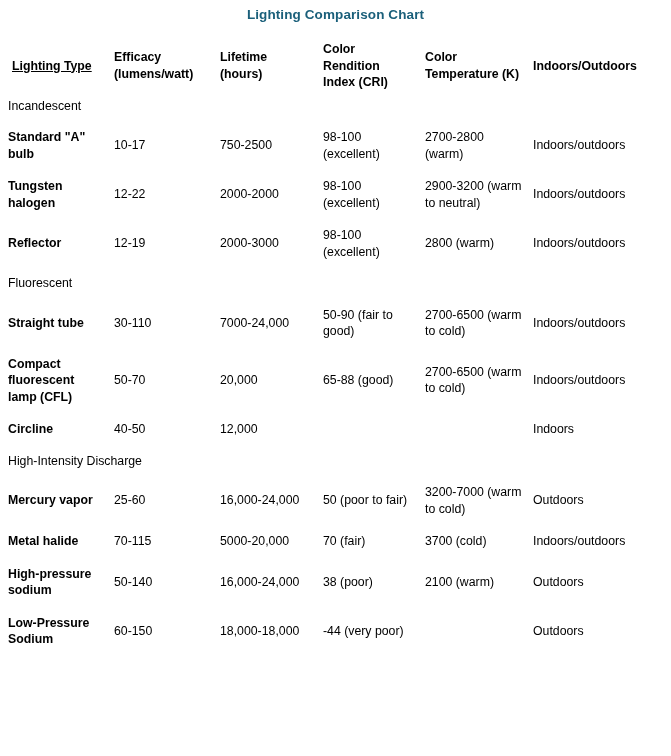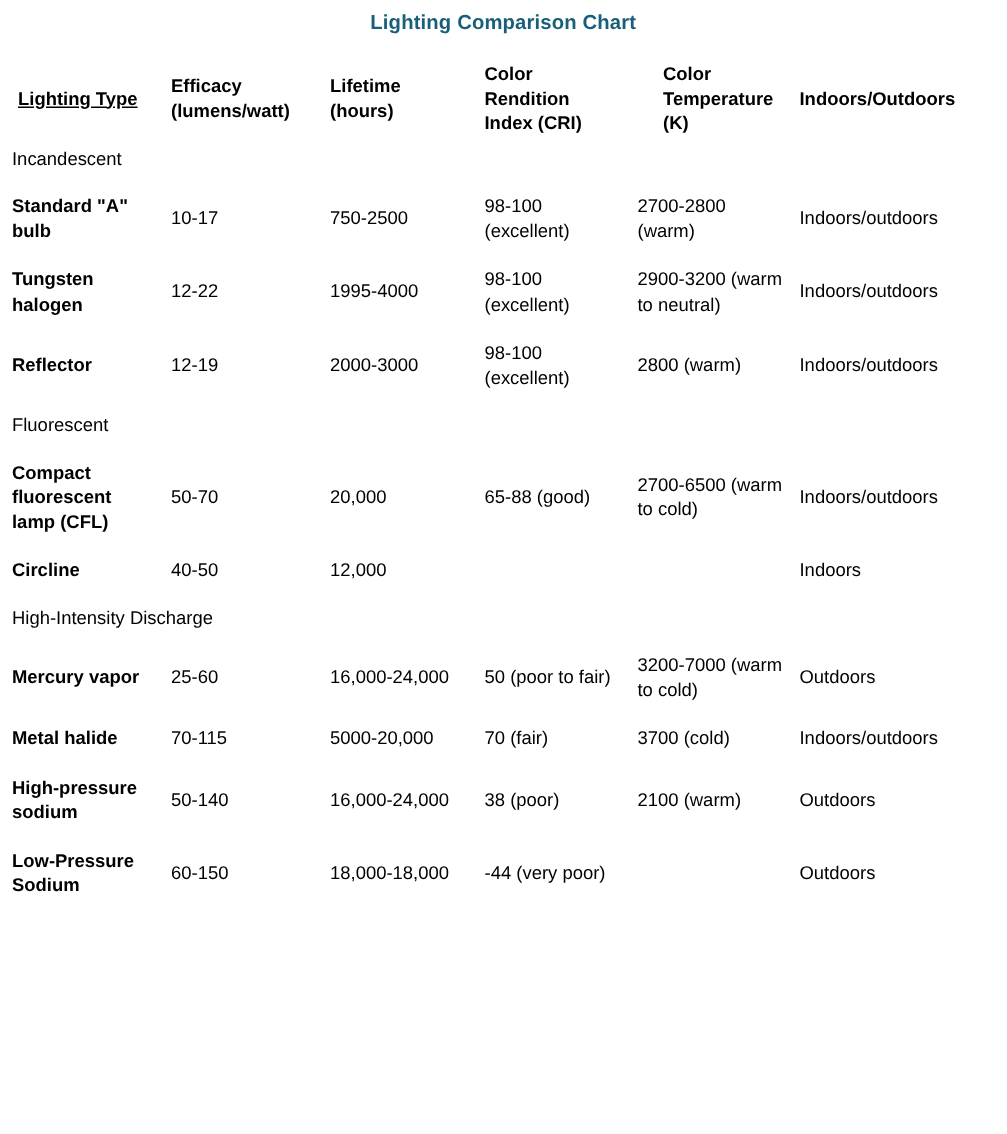--- a/index.html
+++ b/index.html
@@ -58,21 +58,21 @@
     padding-bottom: 14px;
   }
   thead th .hcell {
     padding-left: 8px;
     padding-right: 6px;
   }
   thead th.h0 .hcell { padding-left: 12px; text-decoration: underline; }
   thead th.h1 .hcell { padding-left: 7px; }
   thead th.h2 .hcell { padding-left: 6px; }
   thead th.h3 .hcell { padding-left: 5px; }
-  thead th.h4 .hcell { padding-left: 5px; margin-left: 17px; }
+  thead th.h4 .hcell { padding-left: 5px; }
   thead th.h5 .hcell { padding-left: 4px; }
 
   tbody td .cell {
     padding-left: 8px;
     padding-right: 6px;
   }
   tbody td.col0 .cell { padding-left: 8px; }
   tbody td.col1 .cell { padding-left: 7px; }
   tbody td.col2 .cell { padding-left: 6px; }
   tbody td.col3 .cell { padding-left: 5px; }
@@ -158,21 +158,21 @@
           </td>
         </tr>
         <tr class="data-row">
           <td class="col0">
             <div class="cell">Tungsten halogen</div>
           </td>
           <td class="col1">
             <div class="cell">12-22</div>
           </td>
           <td class="col2">
-            <div class="cell">1995-4000</div>
+            <div class="cell">2000-2000</div>
           </td>
           <td class="col3">
             <div class="cell">98-100 (excellent)</div>
           </td>
           <td class="col4">
             <div class="cell">2900-3200 (warm to neutral)</div>
           </td>
           <td class="col5">
             <div class="cell">Indoors/outdoors</div>
           </td>
@@ -197,20 +197,40 @@
             <div class="cell">Indoors/outdoors</div>
           </td>
         </tr>
         <tr class="section-row">
           <td class="col0" colspan="6">
             <div class="cell">Fluorescent</div>
           </td>
         </tr>
         <tr class="data-row">
           <td class="col0">
+            <div class="cell">Straight tube</div>
+          </td>
+          <td class="col1">
+            <div class="cell">30-110</div>
+          </td>
+          <td class="col2">
+            <div class="cell">7000-24,000</div>
+          </td>
+          <td class="col3">
+            <div class="cell">50-90 (fair to good)</div>
+          </td>
+          <td class="col4">
+            <div class="cell">2700-6500 (warm to cold)</div>
+          </td>
+          <td class="col5">
+            <div class="cell">Indoors/outdoors</div>
+          </td>
+        </tr>
+        <tr class="data-row">
+          <td class="col0">
             <div class="cell">Compact fluorescent lamp (CFL)</div>
           </td>
           <td class="col1">
             <div class="cell">50-70</div>
           </td>
           <td class="col2">
             <div class="cell">20,000</div>
           </td>
           <td class="col3">
             <div class="cell">65-88 (good)</div>

